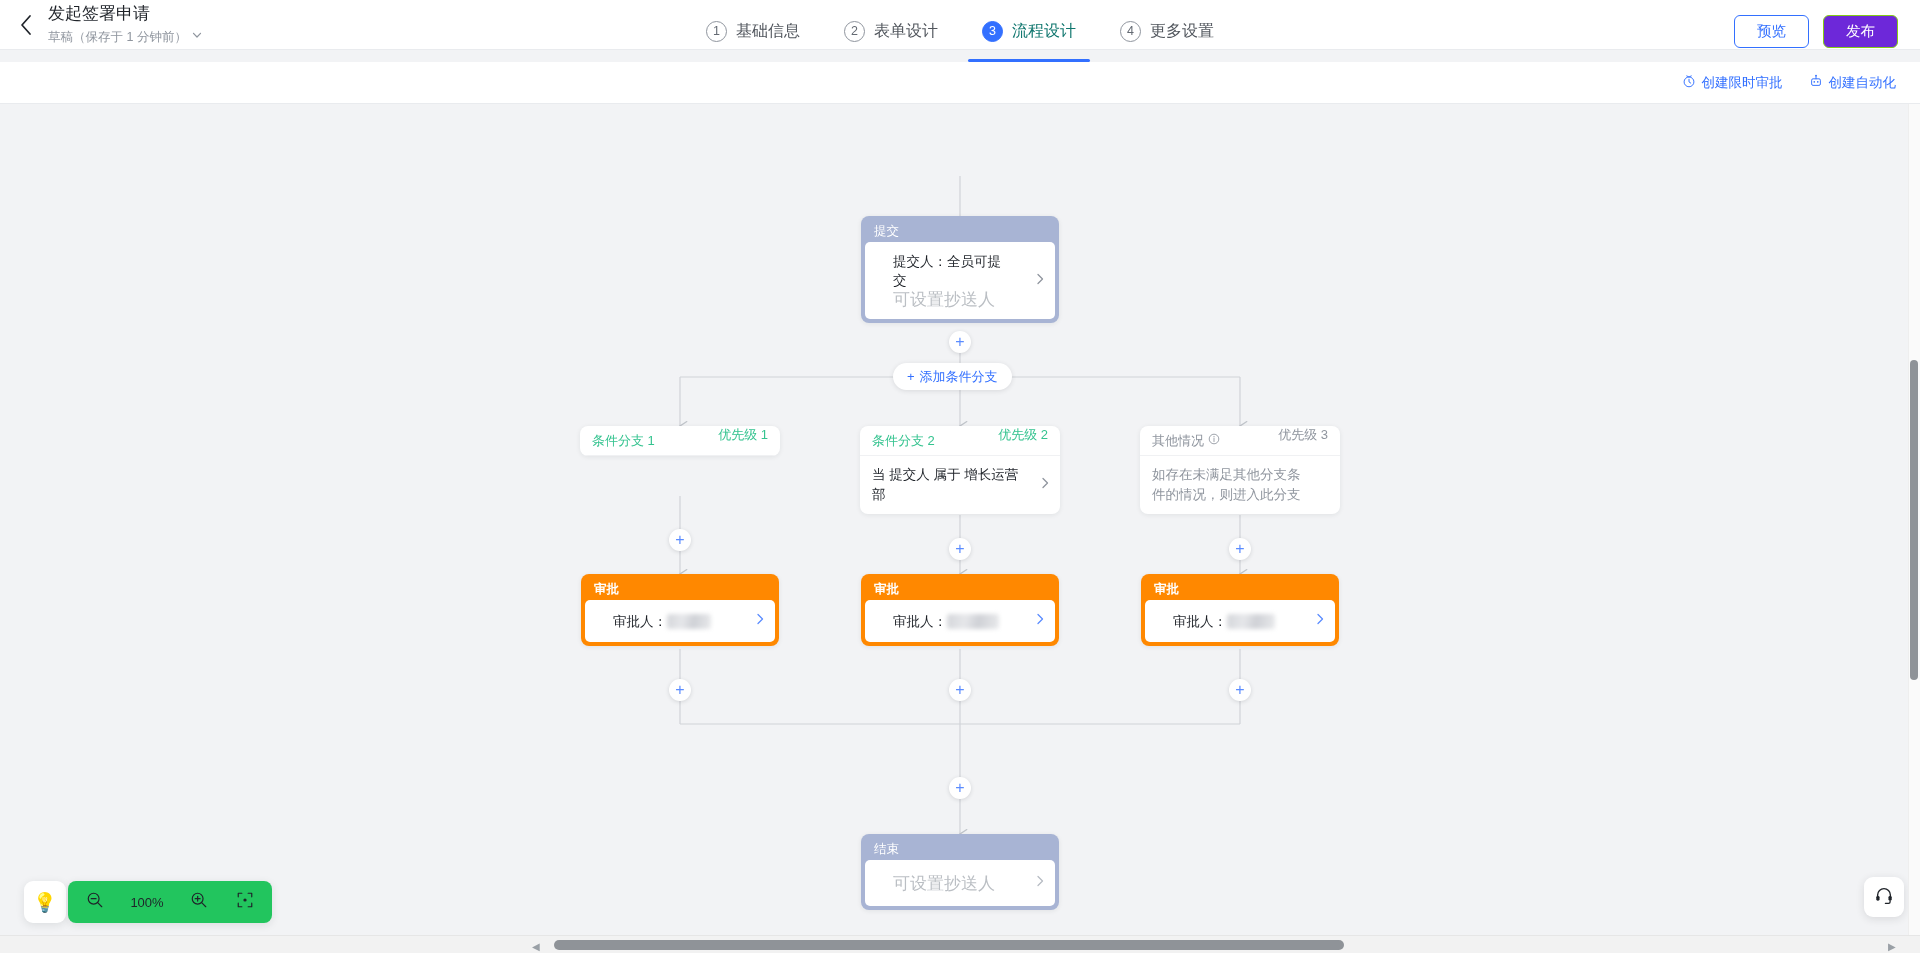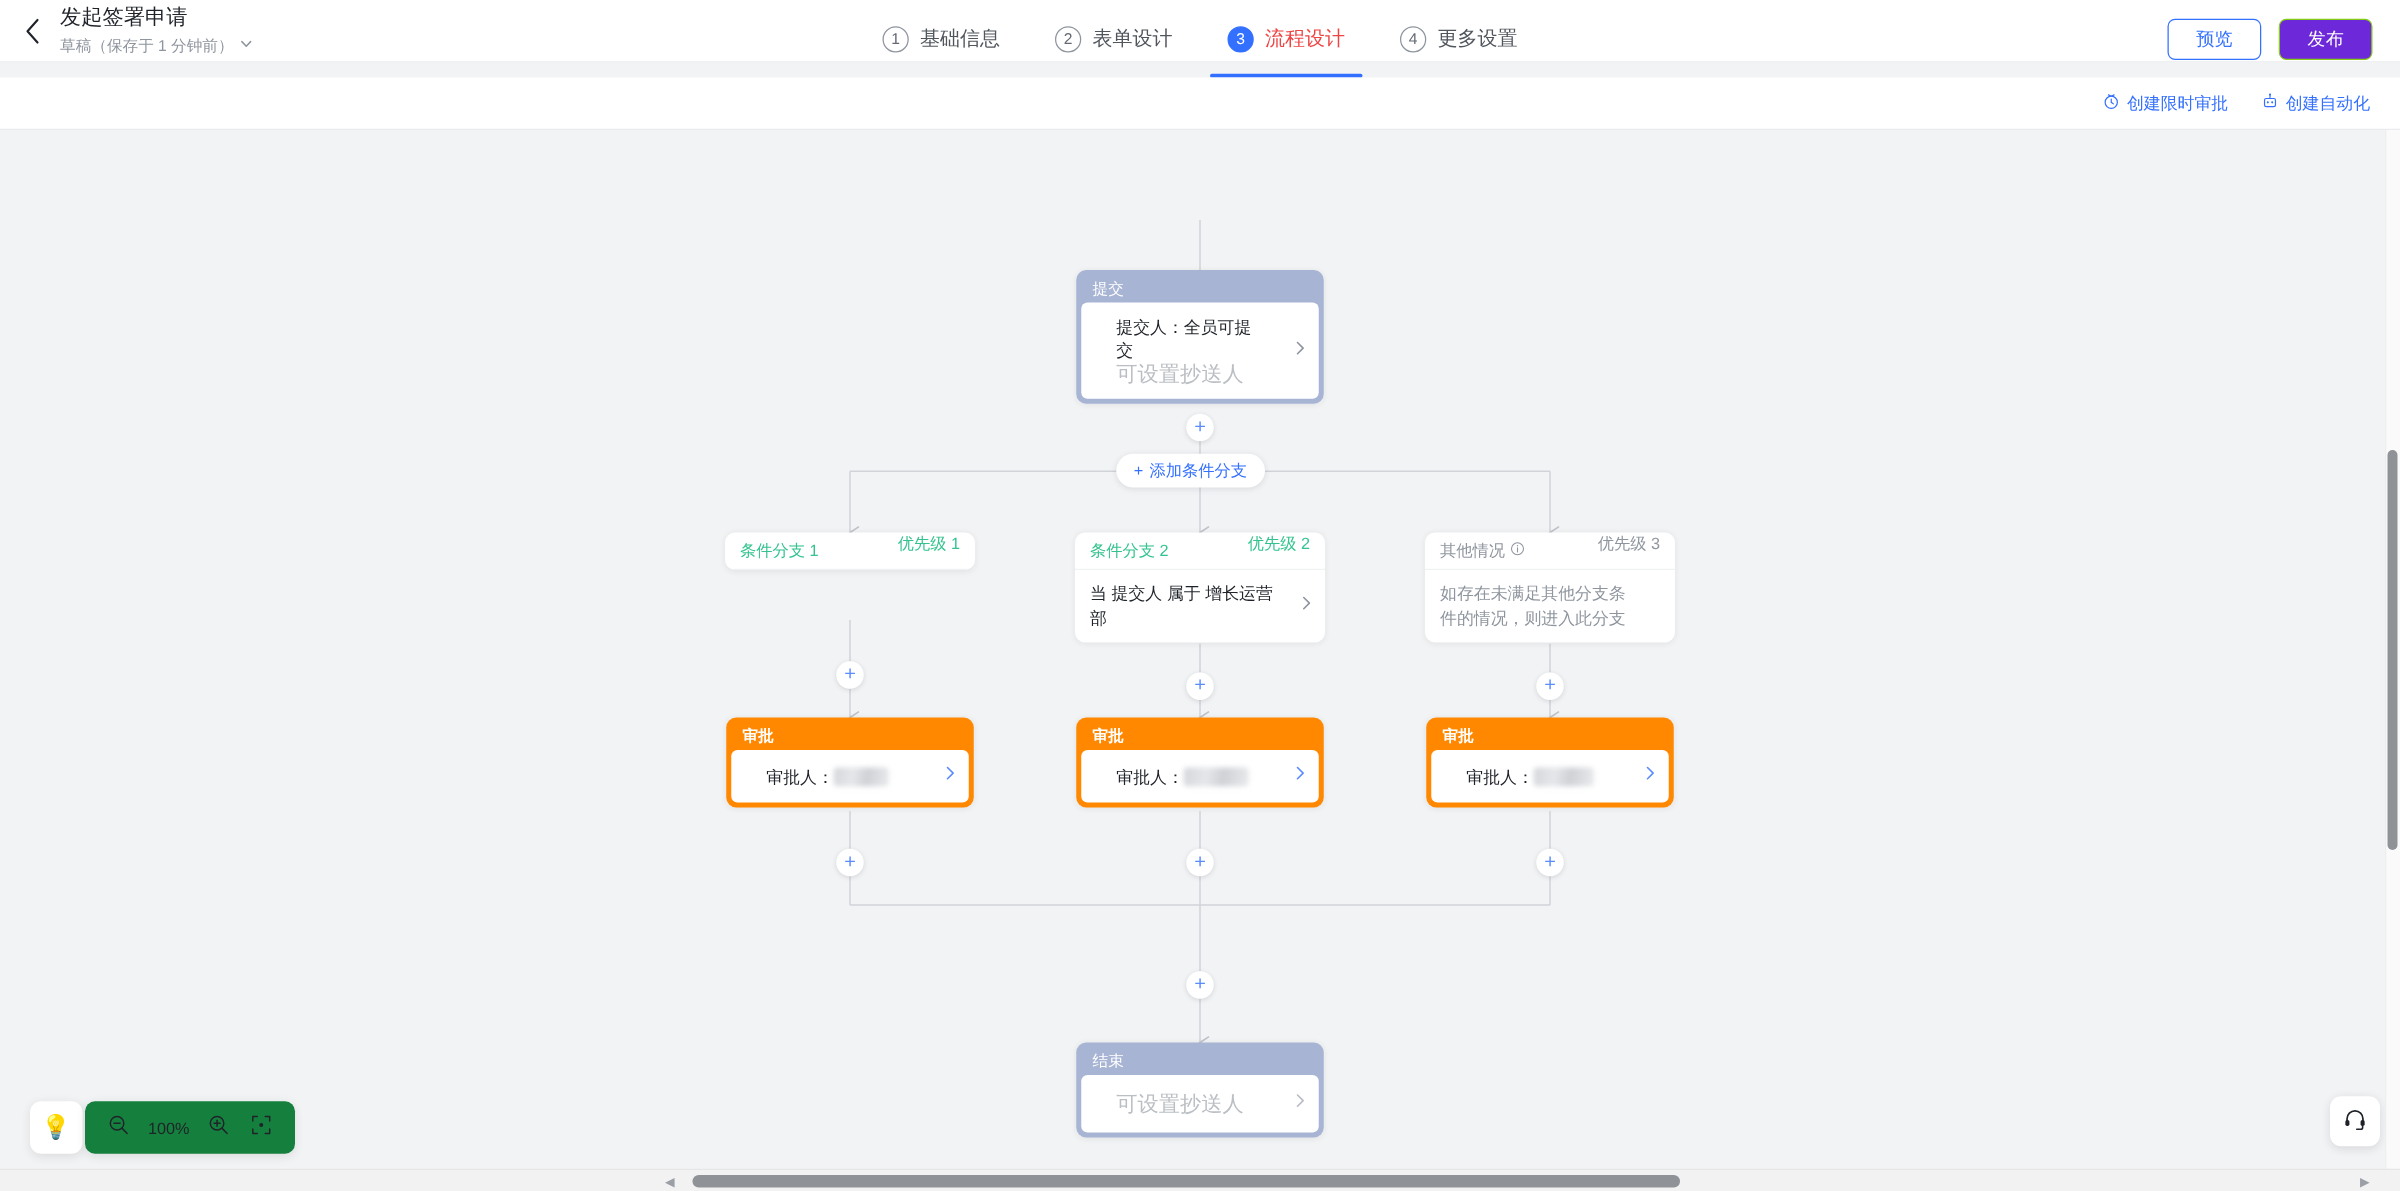--- a/index.html
+++ b/index.html
@@ -37,21 +37,21 @@
     padding: 0 22px; position: relative; pointer-events: auto; cursor: pointer;
   }
   .step-num {
     width: 21px; height: 21px; border-radius: 50%;
     border: 1px solid #8f959e; color: #646a73;
     font-size: 12.5px; line-height: 19px; text-align: center;
     flex: 0 0 auto;
   }
   .step-label { font-size: 16px; color: #51565d; white-space: nowrap; }
   .step.active .step-num { background: #3370ff; border-color: #3370ff; color: #fff; }
-  .step.active .step-label { color: #ef4444; }
+  .step.active .step-label { color: #0f766e; }
   .step.active::after {
     content: ""; position: absolute; left: 8px; right: 8px; bottom: 0;
     height: 3px; background: #3370ff; border-radius: 2px;
   }
 
   .header-actions {
     position: absolute; right: 22px; top: 0; height: 62px;
     display: flex; align-items: center; gap: 14px;
   }
   .btn {
@@ -142,22 +142,22 @@
   .add-branch {
     position: absolute; height: 27px; border-radius: 14px; background: #fff;
     box-shadow: 0 1px 5px rgba(31,35,41,0.12);
     display: flex; align-items: center; gap: 5px; padding: 0 14px;
     color: #3370ff; font-size: 13px; cursor: pointer; white-space: nowrap;
   }
 
   
   .zoom-bar {
     position: absolute; left: 68px; bottom: 30px; height: 42px;
-    background: #15803d; border-radius: 8px; box-shadow: 0 2px 8px rgba(31,35,41,0.10);
-    display: flex; align-items: center; gap: 6px; padding: 0 13px;
+    background: #22c55e; border-radius: 8px; box-shadow: 0 2px 8px rgba(31,35,41,0.10);
+    display: flex; align-items: center; gap: 18px; padding: 0 13px;
   }
   .zoom-bar .zbtn { width: 28px; height: 28px; display:flex; align-items:center; justify-content:center; cursor:pointer; border-radius:4px; }
   .zoom-val { font-size: 13px; color: #1f2329; min-width: 40px; text-align: center; cursor: default; }
   .bulb-btn {
     position: absolute; left: 24px; bottom: 30px; width: 42px; height: 42px;
     background: #fff; border-radius: 9px; box-shadow: 0 2px 8px rgba(31,35,41,0.10);
     display: flex; align-items: center; justify-content: center; cursor: pointer; font-size: 19px;
   }
   .support-btn {
     position: absolute; right: 16px; bottom: 36px; width: 40px; height: 40px;

